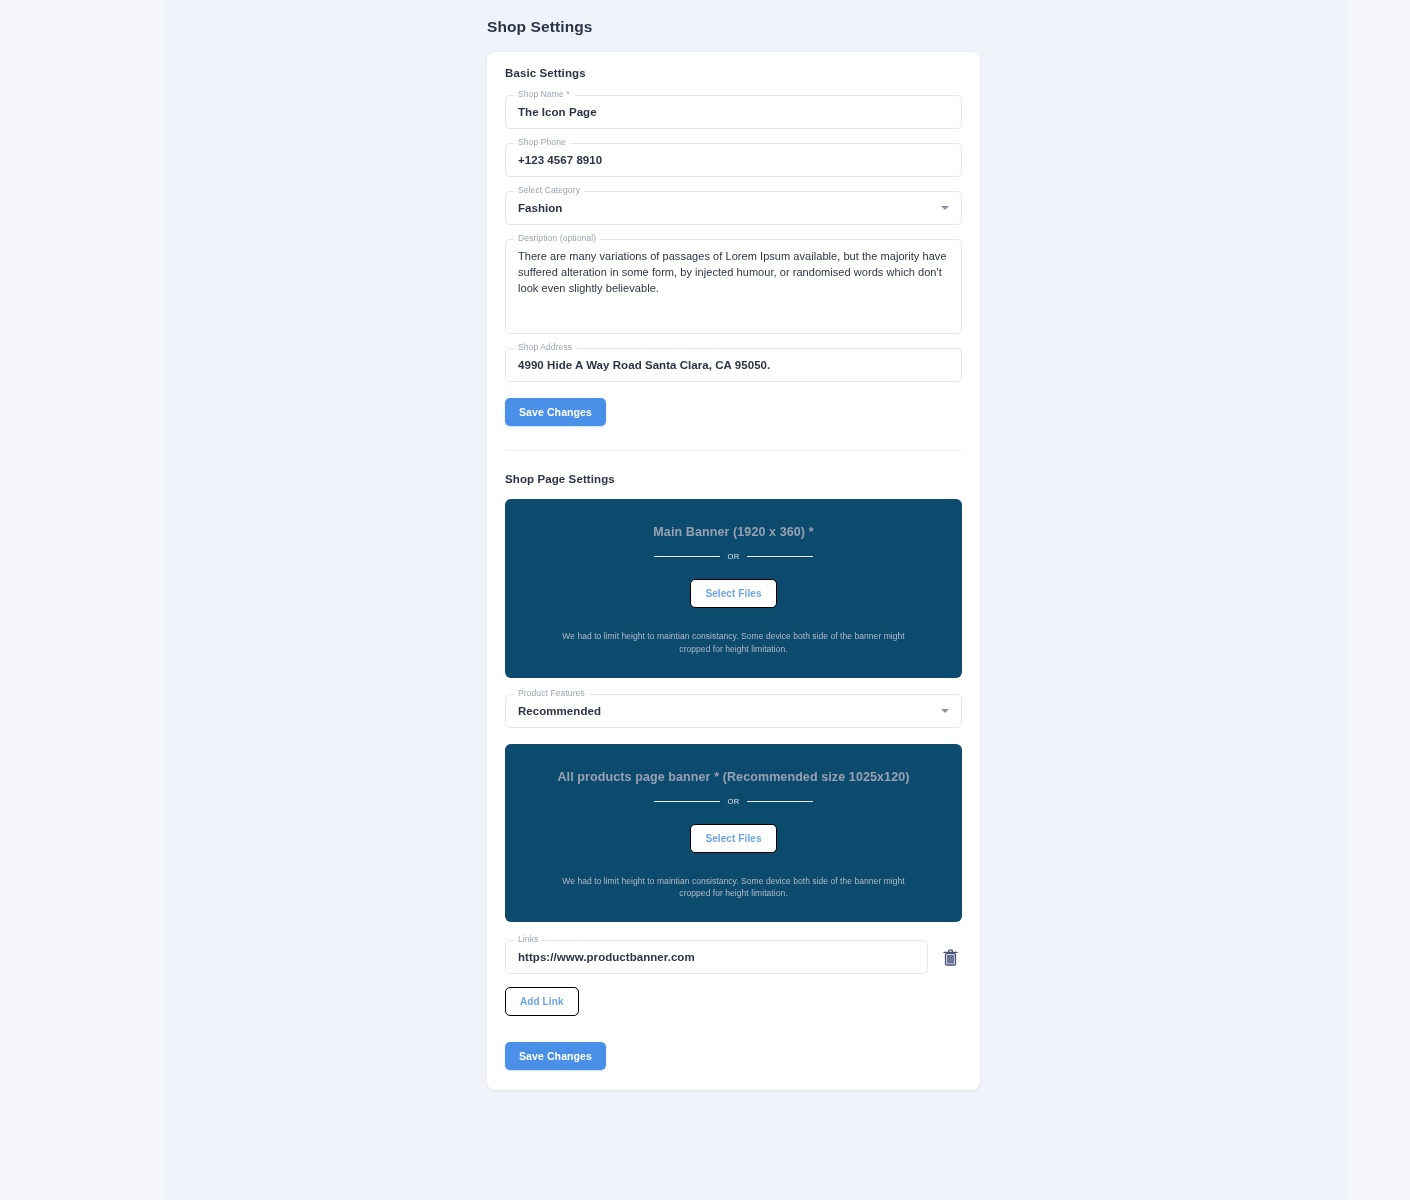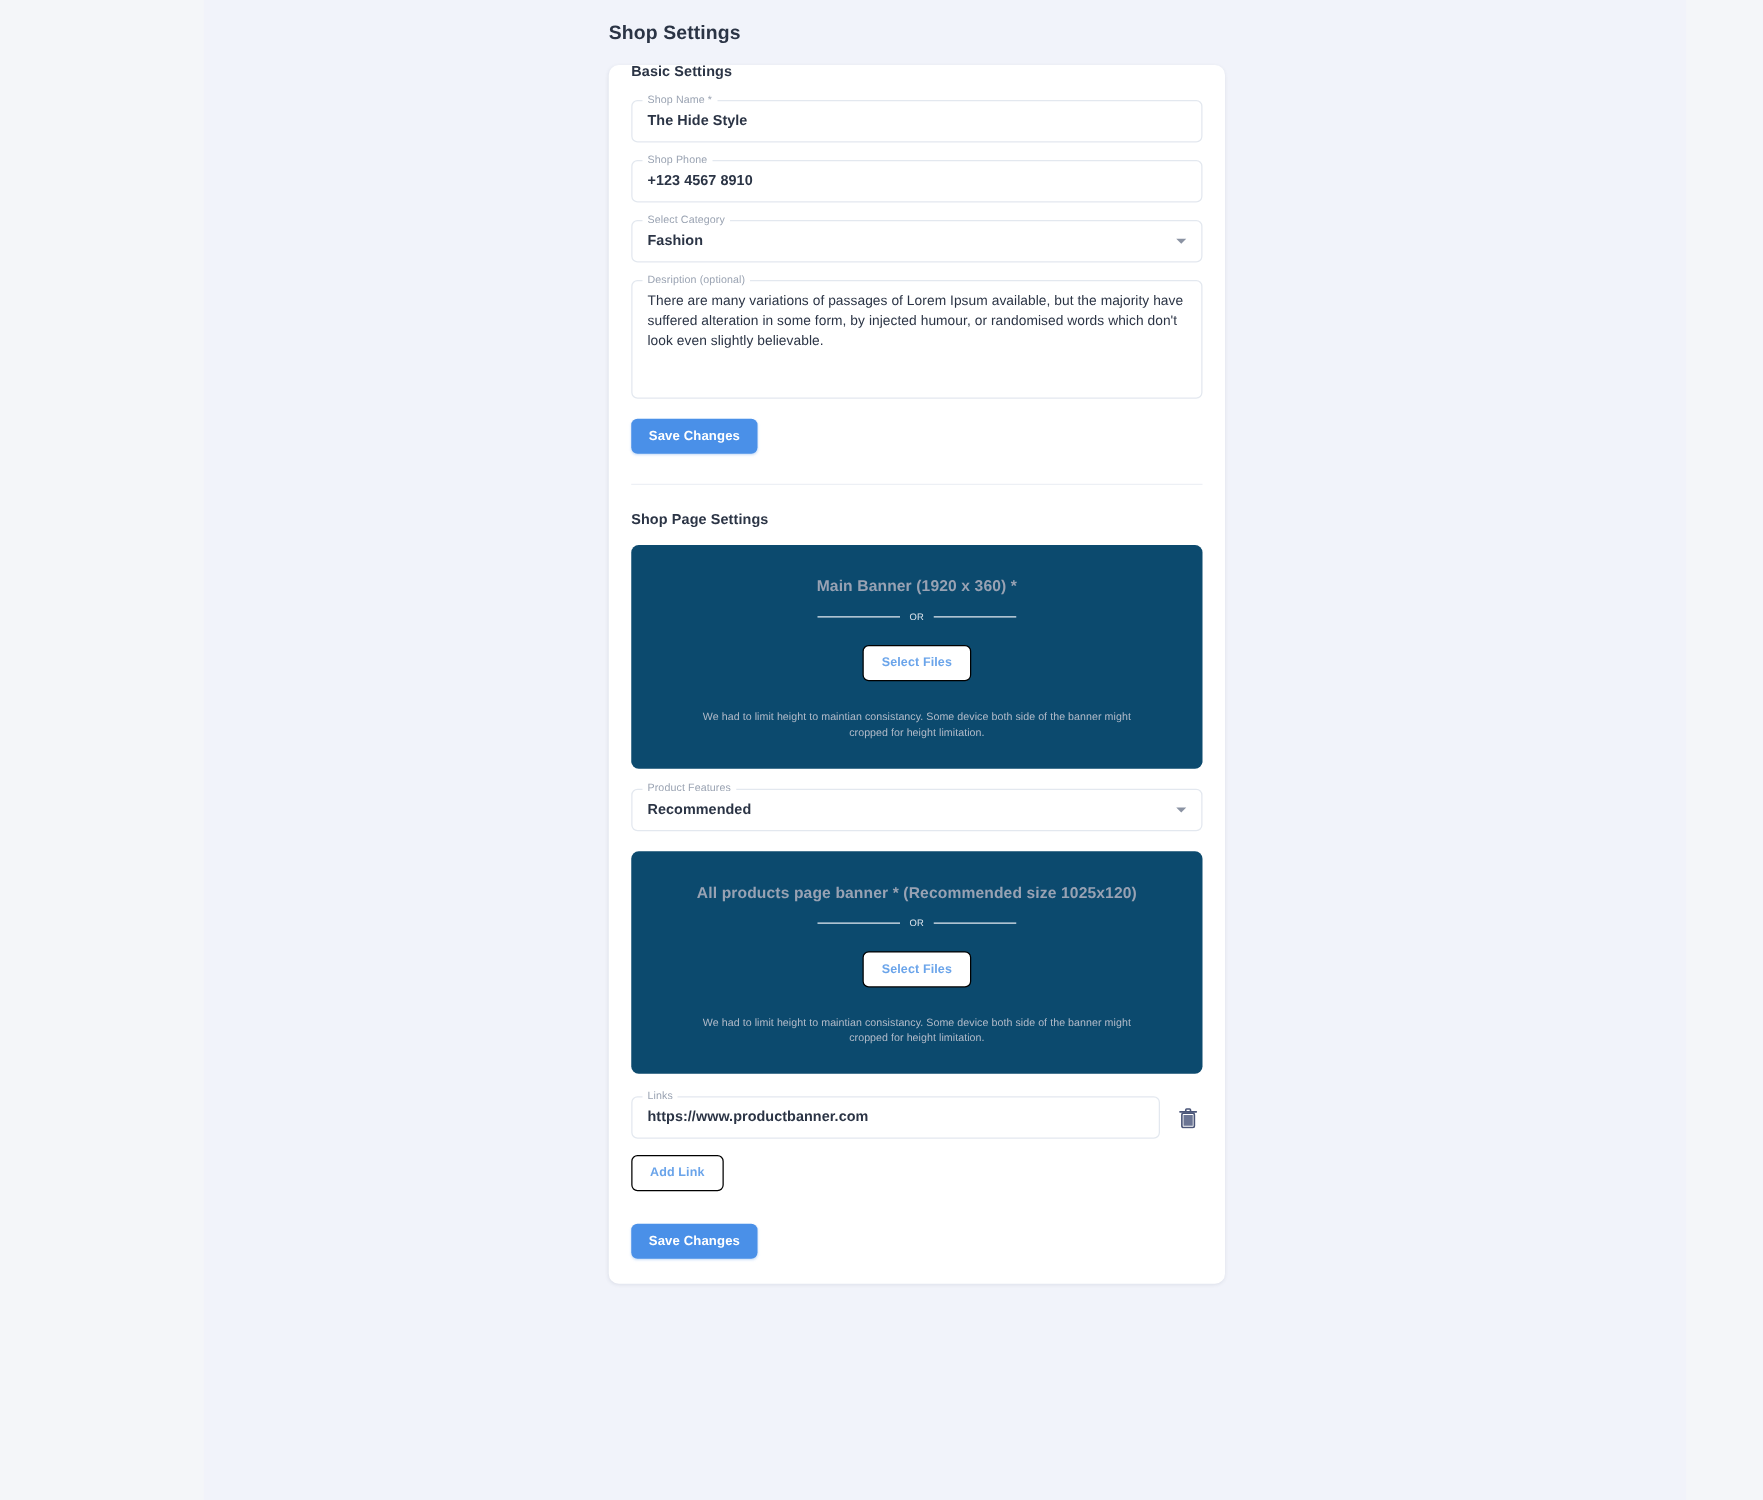--- a/index.html
+++ b/index.html
@@ -59,21 +59,21 @@
 
   .card-section { padding: 0 18px; }
 
   .section-title {
     font-size: 11.5px;
     font-weight: bold;
     color: #2b3445;
     letter-spacing: 0.1px;
   }
 
-  .basic-section { padding-bottom: 0; }
+  .basic-section { padding-top: 15px; padding-bottom: 0; }
   .basic-section .section-title { margin-bottom: 16px; }
 
   
   .field {
     position: relative;
     margin-bottom: 14px;
   }
 
   .field-box {
     position: relative;
@@ -255,21 +255,21 @@
 
       <div class="card">
 
         <div class="card-section basic-section">
 
           <div class="section-title">Basic Settings</div>
 
           <div class="field">
             <span class="field-label">Shop Name *</span>
             <div class="field-box">
-              <span class="field-value">The Hide Style</span>
+              <span class="field-value">The Icon Page</span>
             </div>
           </div>
 
           <div class="field">
             <span class="field-label">Shop Phone</span>
             <div class="field-box">
               <span class="field-value">+123 4567 8910</span>
             </div>
           </div>
 
@@ -281,20 +281,26 @@
             </div>
           </div>
 
           <div class="field">
             <span class="field-label">Desription (optional)</span>
             <div class="field-box textarea-box">
               <span class="field-value multiline">There are many variations of passages of Lorem Ipsum available, but the majority have suffered alteration in some form, by injected humour, or randomised words which don't look even slightly believable.</span>
             </div>
           </div>
 
+          <div class="field">
+            <span class="field-label">Shop Address</span>
+            <div class="field-box">
+              <span class="field-value">4990 Hide A Way Road Santa Clara, CA 95050.</span>
+            </div>
+          </div>
 
 
           <div class="save-row-top">
             <button class="btn-primary">Save Changes</button>
           </div>
 
         </div>
 
         <div class="divider"></div>
 

